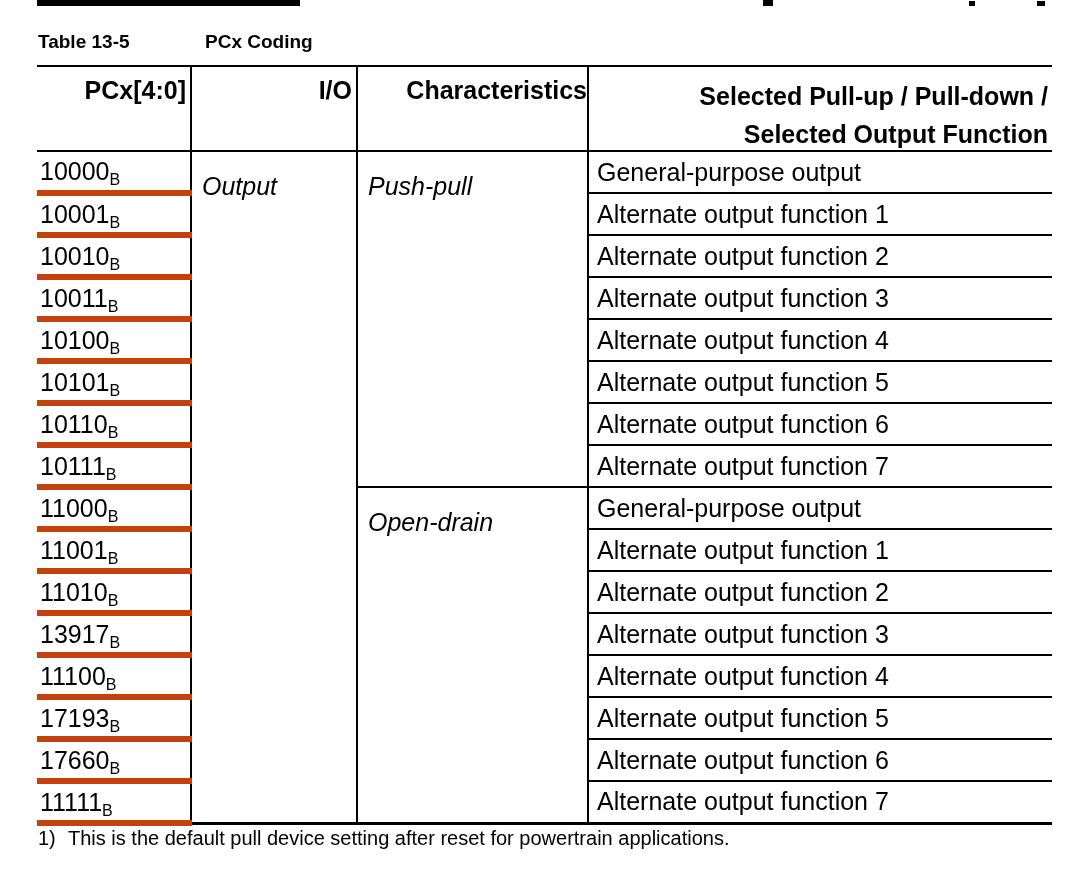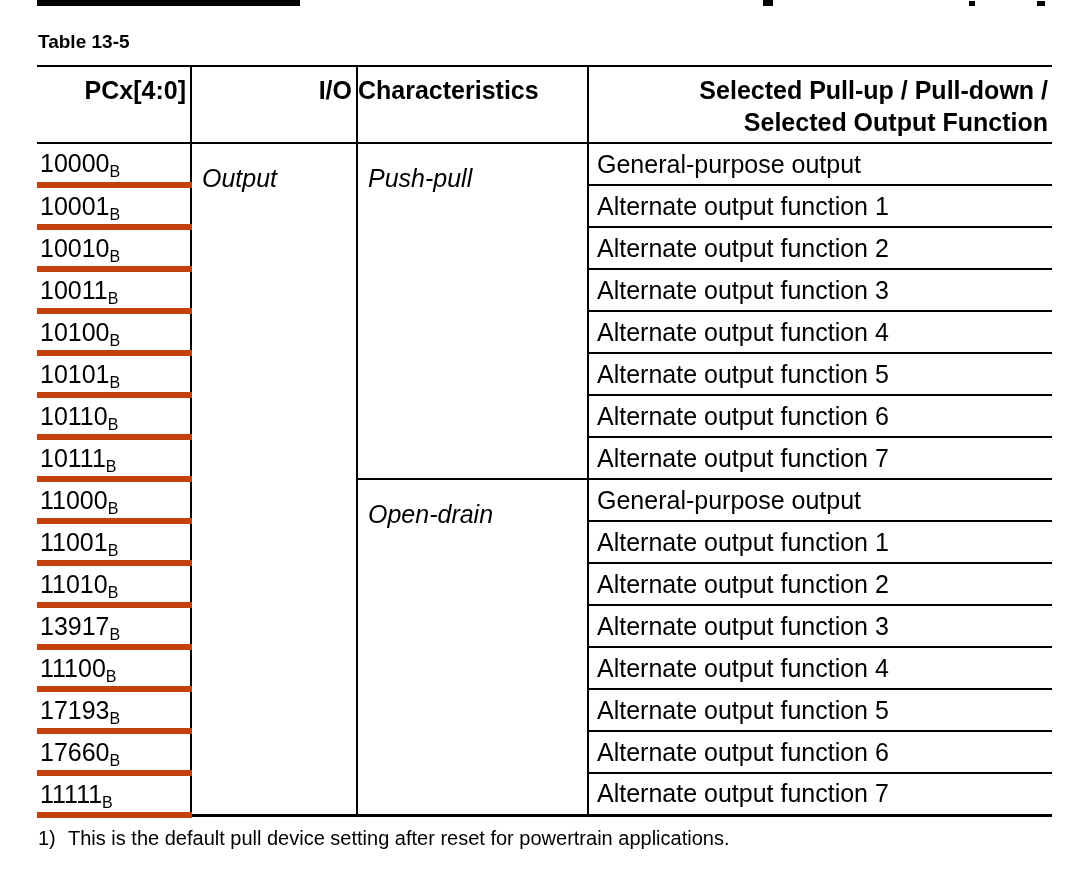--- a/index.html
+++ b/index.html
@@ -36,23 +36,23 @@
     border-bottom: 3px solid #000;
   }
   th, td { box-sizing: border-box; font-size: 25px; }
   th {
     font-weight: bold; text-align: right; vertical-align: top;
     height: 77px; padding: 7px 4px 0 10px;
     border-bottom: 2px solid #000;
     line-height: 32px;
   }
   th.h1 { padding-left: 3px; }
-  th.h3 { text-align: left; padding-left: 0; padding-right: 0; }
+  th.h3 { text-align: right; padding-left: 0; padding-right: 0; }
   th.h4 { padding-left: 8px; }
-  .hline { display: block; }
+  .hline { display: block; margin-top: 6px; }
   tr.data-row { height: 42px; }
   td { vertical-align: middle; padding: 0; }
   td.c1 { padding-left: 3px; border-bottom: 6px solid #c2410c; }
   td.c4 { padding-left: 8px; border-bottom: 2px solid #000; }
   td.cspan { vertical-align: top; padding: 20px 0 0 10px; font-style: italic; }
   td.group-divider { border-bottom: 2px solid #000; }
   .vline { border-right: 2px solid #000; }
   sub.subB {
     font-size: 16px;
     line-height: 0;
@@ -69,20 +69,21 @@
 </head>
 <body>
 
 <div class="frag frag-bar"></div>
 <div class="frag frag-sq"></div>
 <div class="frag frag-m1"></div>
 <div class="frag frag-m2"></div>
 
 <div class="caption">
   <span class="caption-label">Table 13-5</span>
+  <span class="caption-title">PCx Coding</span>
 </div>
 
 <table class="doc-table">
   <colgroup>
     <col style="width:154px">
       <col style="width:166px">
       <col style="width:231px">
       <col style="width:464px">
   </colgroup>
   <tbody>

